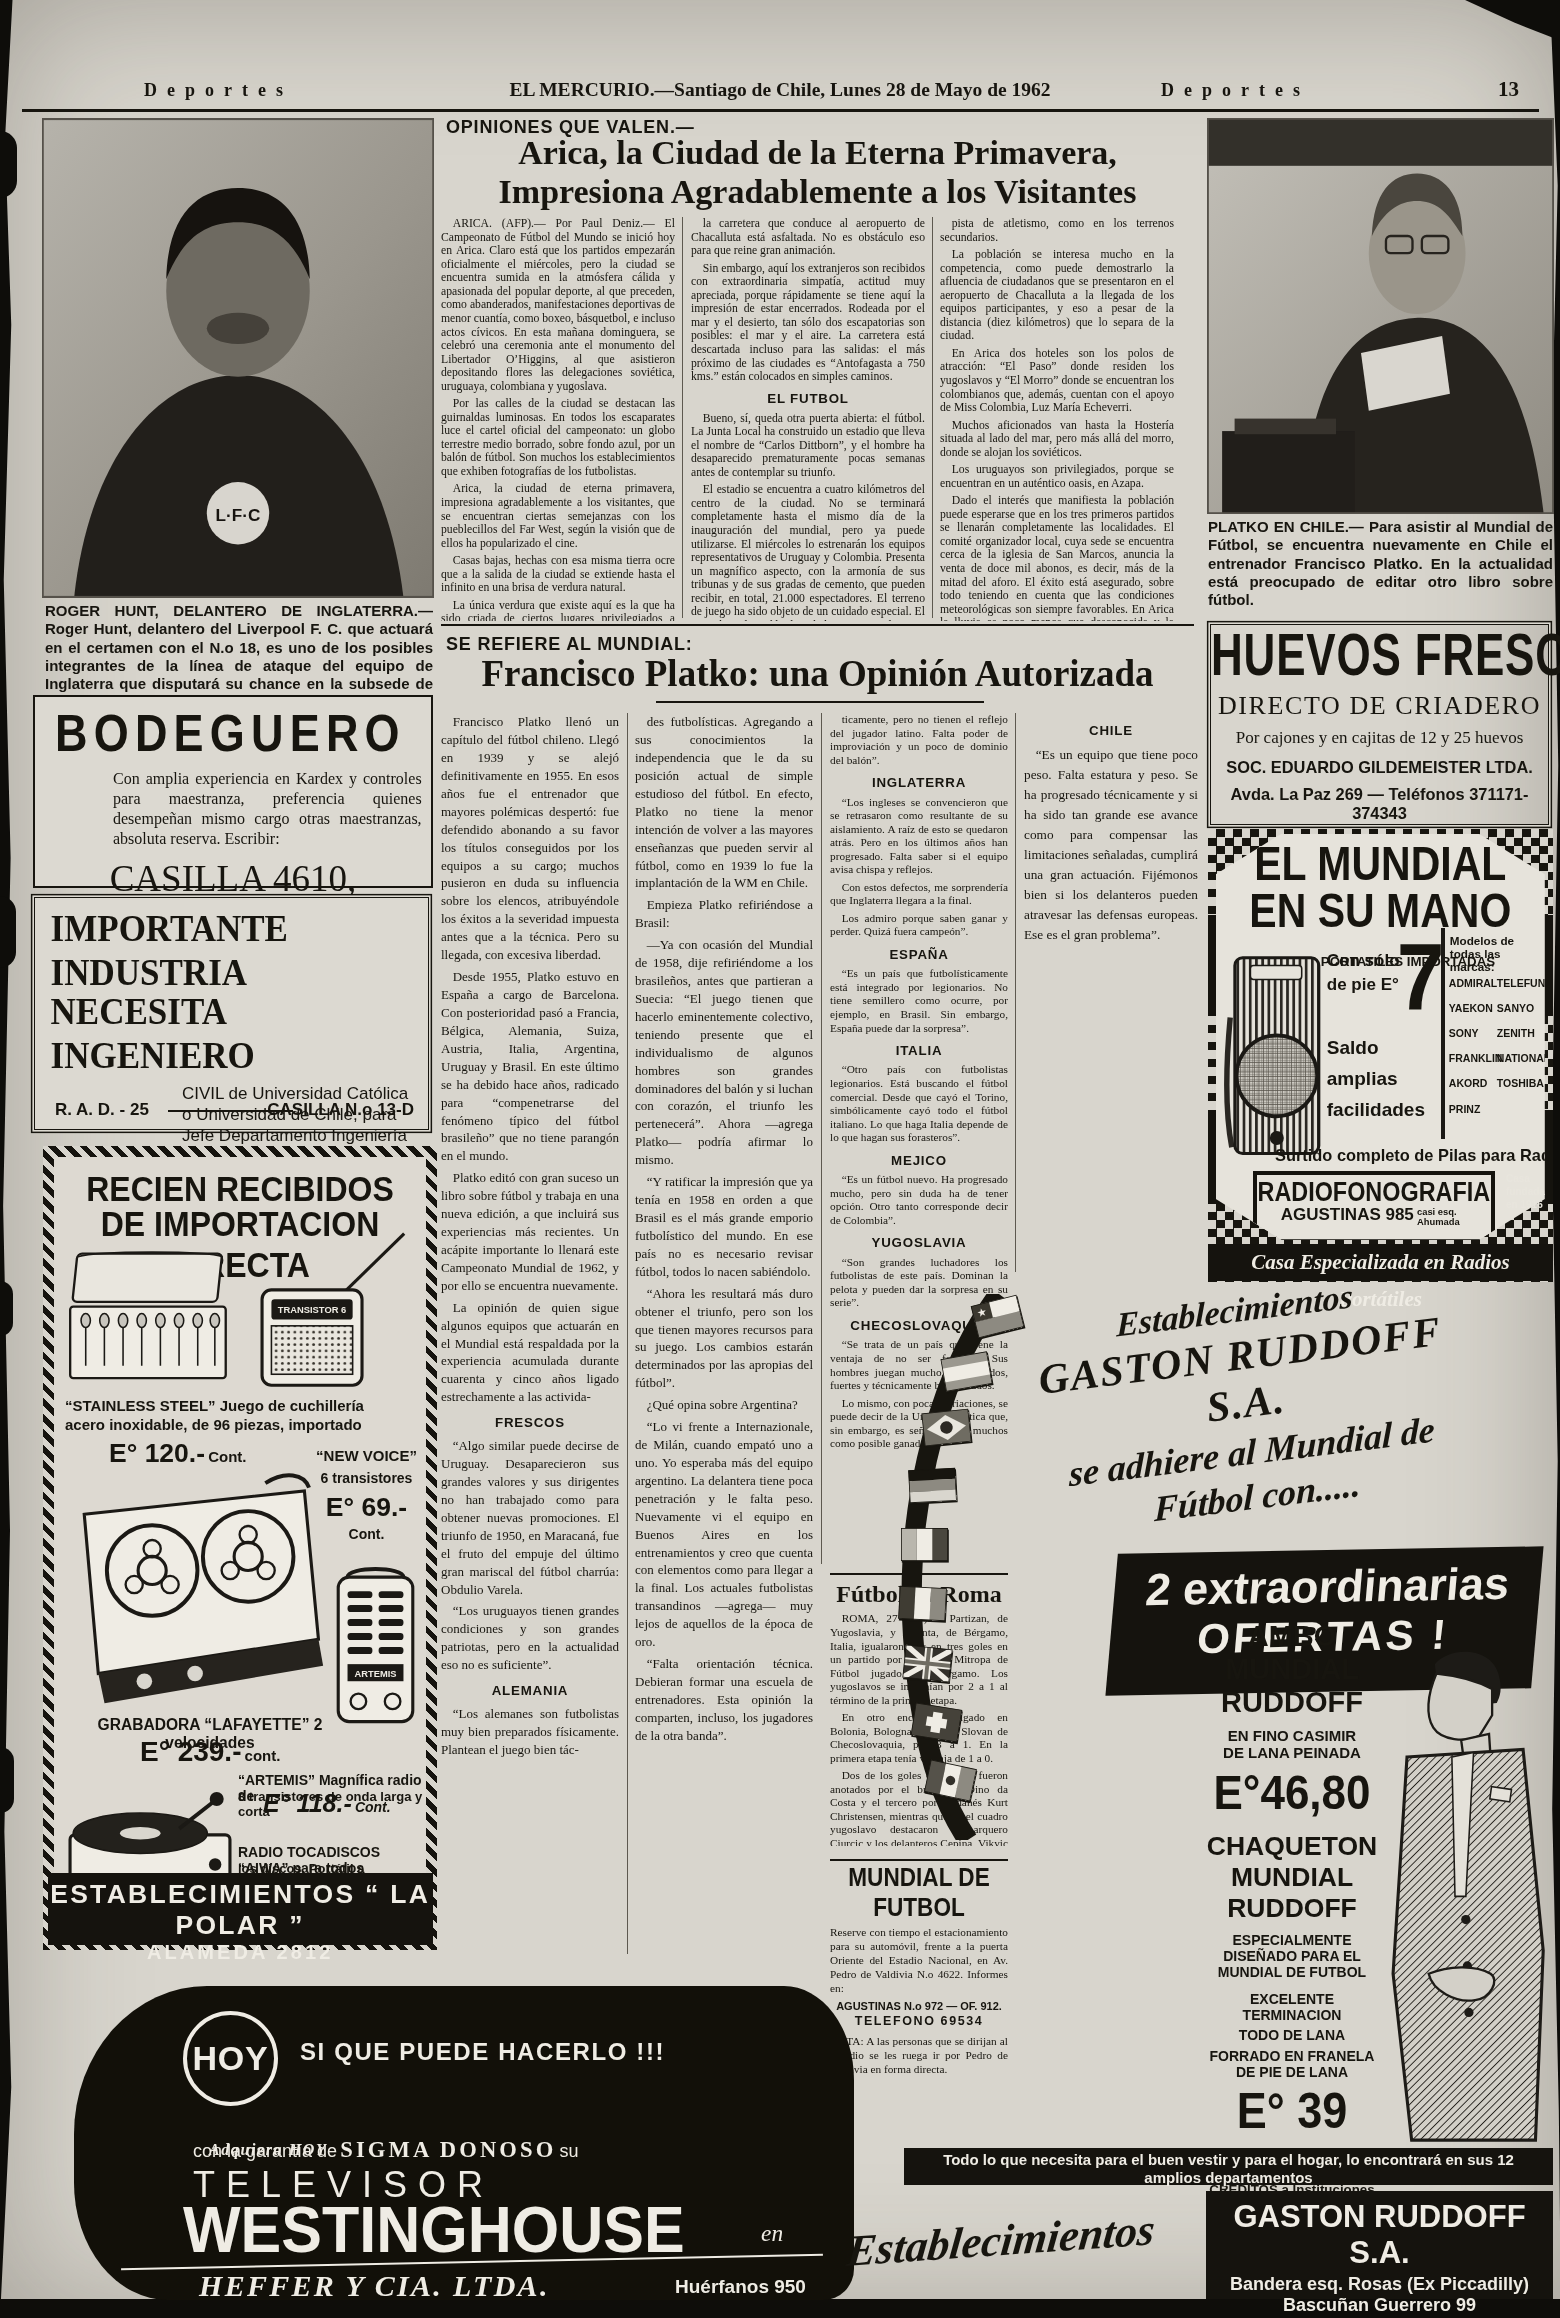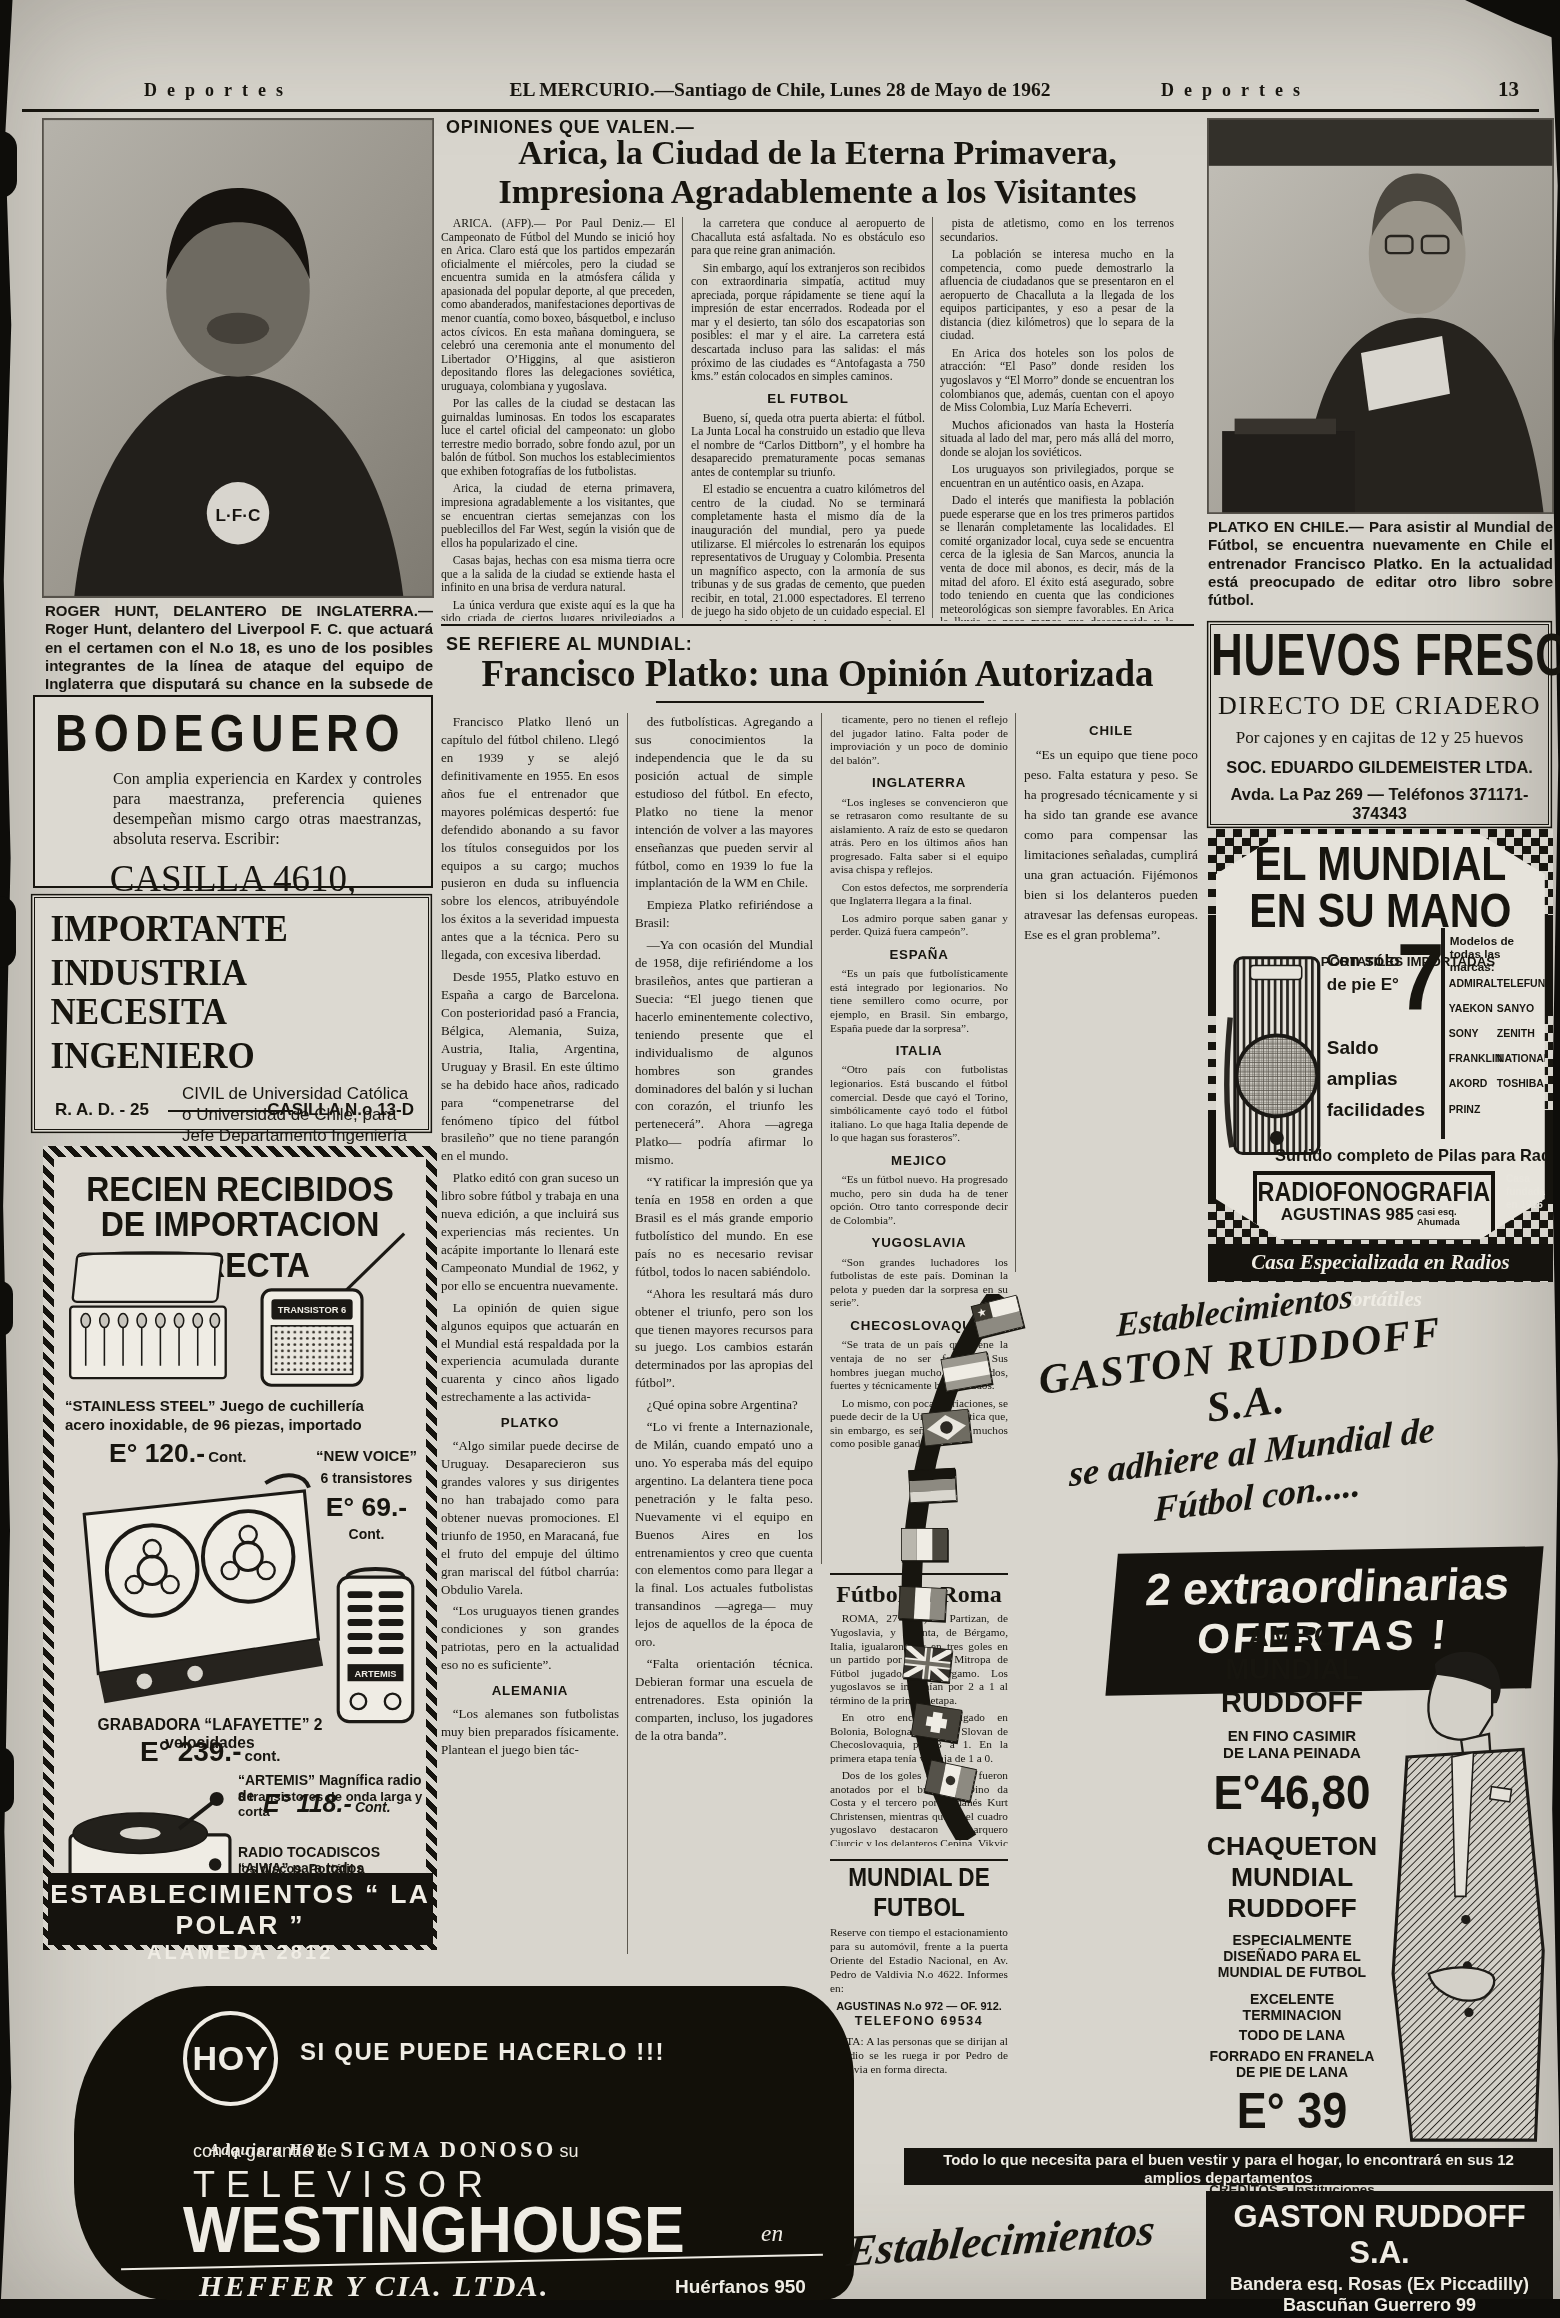--- a/index.html
+++ b/index.html
@@ -112,21 +112,21 @@
   <div class="abs hrule" style="left:441px;top:624px;width:753px;height:1.6px;"></div>
   <div class="abs kicker" style="left:446px;top:634px;">SE REFIERE AL MUNDIAL:</div>
   <div class="abs headline ctr" style="left:437px;top:652px;width:761px;font-size:37px;">Francisco Platko: una Opinión Autorizada</div>
   <div class="abs hrule" style="left:656px;top:701px;width:328px;height:2.3px;"></div>
 
   <div class="abs news-col" style="left:441px;top:713px;width:178px;height:1249px;font-size:13px;line-height:1.38;">
       <p class="para">Francisco Platko llenó un capítulo del fútbol chileno. Llegó en 1939 y se alejó definitivamente en 1955. En esos años fue el entrenador que mayores polémicas despertó: fue defendido abonando a su favor los títulos conseguidos por los equipos a su cargo; muchos pusieron en duda su influencia sobre los elencos, atribuyéndole los éxitos a la severidad impuesta antes que a la técnica. Pero su llegada, con excesiva liberdad.</p>
       <p class="para">Desde 1955, Platko estuvo en España a cargo de Barcelona. Con posterioridad pasó a Francia, Bélgica, Alemania, Suiza, Austria, Italia, Argentina, Uruguay y Brasil. En este último se ha debido hace años, radicado para “compenetrarse del fenómeno típico del fútbol brasileño” que no tiene parangón en el mundo.</p>
       <p class="para">Platko editó con gran suceso un libro sobre fútbol y trabaja en una nueva edición, a que incluirá sus experiencias más recientes. Un acápite importante lo llenará este Campeonato Mundial de 1962, y por ello se encuentra nuevamente.</p>
       <p class="para">La opinión de quien sigue algunos equipos que actuarán en el Mundial está respaldada por la experiencia acumulada durante cuarenta y cinco años ligado estrechamente a las activida-</p>
-      <div class="col-subhead">PLATKO</div>
+      <div class="col-subhead">FRESCOS</div>
       <p class="para">“Algo similar puede decirse de Uruguay. Desaparecieron sus grandes valores y sus dirigentes no han trabajado como para obtener nuevas promociones. El triunfo de 1950, en Maracaná, fue el fruto del empuje del último gran mariscal del fútbol charrúa: Obdulio Varela.</p>
       <p class="para">“Los uruguayos tienen grandes condiciones y son grandes patriotas, pero en la actualidad eso no es suficiente”.</p>
       <div class="col-subhead">ALEMANIA</div>
       <p class="para">“Los alemanes son futbolistas muy bien preparados físicamente. Plantean el juego bien tác-</p>
     </div>
   <div class="abs vrule" style="left:627px;top:713px;height:1241px;"></div>
   <div class="abs news-col" style="left:635px;top:713px;width:178px;height:1249px;font-size:13px;line-height:1.38;">
       <p class="para">des futbolísticas. Agregando a sus conocimientos la independencia que le da su posición actual de simple estudioso del fútbol. En efecto, Platko no tiene la menor intención de volver a las mayores enseñanzas que pueden servir al fútbol, como en 1939 lo fue la implantación de la WM en Chile.</p>
       <p class="para">Empieza Platko refiriéndose a Brasil:</p>
       <p class="para">—Ya con ocasión del Mundial de 1958, dije refiriéndome a los brasileños, antes que partieran a Suecia: “El juego tienen que hacerlo eminentemente colectivo, teniendo presente que el individualismo de algunos hombres son grandes dominadores del balón y si luchan con corazón, el triunfo les pertenecerá”. Ahora —agrega Platko— podría afirmar lo mismo.</p>

